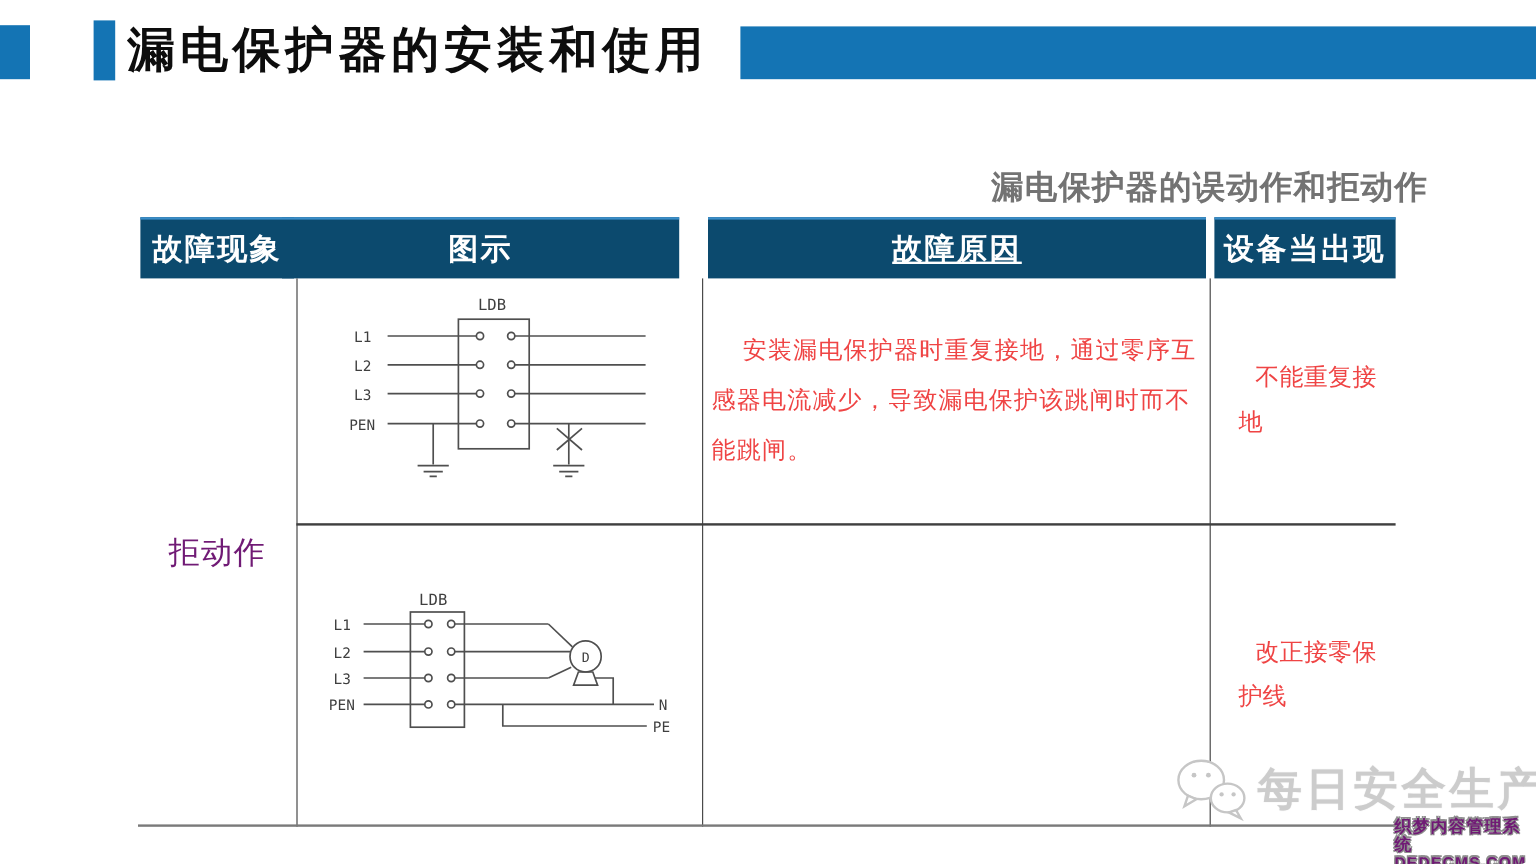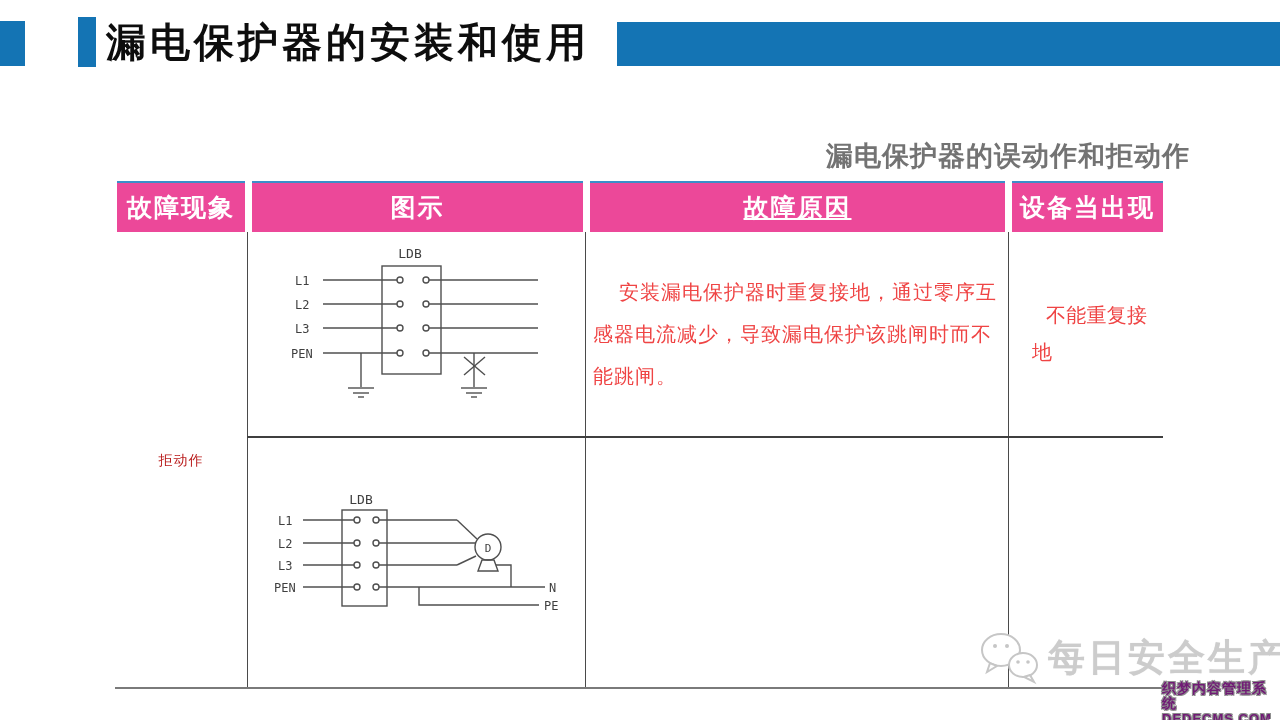--- a/index.html
+++ b/index.html
@@ -13,38 +13,38 @@
   .page-title   { position:absolute; left:106px; top:16px; height:52px; line-height:52px;
                   font-size:40px; font-weight:bold; color:#0d0d0d; letter-spacing:4px; white-space:nowrap; }
   .decor-bar    { position:absolute; left:617px; top:22px; width:663px; height:44px; background:#1474b4; }
 
   
   .subtitle { position:absolute; left:0; top:110px; width:1190px; text-align:right;
               font-size:27px; font-weight:bold; color:#737373; letter-spacing:1px;margin-top:28px; }
 
   
   .thead { position:absolute; left:115px; top:181px; width:1048px; height:51px; }
-  .th { position:absolute; top:0; height:51px; background:#ec4899; color:#ffffff;
+  .th { position:absolute; top:0; height:51px; background:#0c4a6e; color:#ffffff;
         font-size:25px; font-weight:bold; display:flex; align-items:center; justify-content:center;
         letter-spacing:2px; border-top:2px solid #3b8ec9; }
   .th1 { left:2px;   width:128px; }
-  .th2 { left:137px; width:331px; }
+  .th2 { left:120px; width:331px; }
   .th3 { left:475px; width:415px;text-decoration:underline; }
   .th4 { left:897px; width:151px; }
 
   
   .tbody { position:absolute; left:115px; top:232px; width:1048px; height:457px; }
   .vline { position:absolute; top:0; width:1px; height:457px; background:#4a4a4a; }
   .v1 { left:132px; } .v2 { left:470px; } .v3 { left:893px; }
   .rowline { position:absolute; left:132px; top:204px; width:916px; height:2px; background:#3f3f3f; }
   .botline { position:absolute; left:0; top:455px; width:1048px; height:2px; background:#7a7a7a; }
 
   .phenom-cell { position:absolute; left:0; top:0; width:132px; height:457px;
                  display:flex; align-items:center; justify-content:center;
-                 font-size:14px; color:#b91c1c; letter-spacing:1px; }
+                 font-size:26px; color:#701a75; letter-spacing:1px; }
 
   .cell { position:absolute; display:flex; align-items:center; color:#ef4444; }
   .cause-cell  { left:470px; width:423px; }
   .method-cell { left:893px; width:155px; }
   .row-a { top:0;     height:204px; }
   .row-b { top:206px; height:249px; }
 
   .cause-text  { width:100%; padding:0 4px 0 8px; font-size:20px; line-height:42px;
                  letter-spacing:1px; white-space:pre-line; text-indent:26px; }
   .method-text { width:100%; padding:0 16px 0 6px; font-size:20px; line-height:37px;
@@ -190,20 +190,23 @@
 
     <div class="cell cause-cell row-a">
       <div class="cause-text">安装漏电保护器时重复接地，通过零序互
 感器电流减少，导致漏电保护该跳闸时而不
 能跳闸。</div>
     </div>
     <div class="cell method-cell row-a">
       <div class="method-text">不能重复接地</div>
     </div>
 
+    <div class="cell method-cell row-b">
+      <div class="method-text">改正接零保护线</div>
+    </div>
   </div>
 
   <div class="wm">
     <svg class="wm-icon" width="64" height="56" viewBox="0 0 64 56">
       <ellipse cx="23" cy="20" rx="19" ry="16"></ellipse>
       <path d="M12,33 L9,42 L19,36 Z"></path>
       <circle cx="17" cy="16" r="2"></circle>
       <circle cx="29" cy="16" r="2"></circle>
       <ellipse cx="45" cy="35" rx="14" ry="12"></ellipse>
       <path d="M52,45 L56,52 L46,47 Z"></path>

